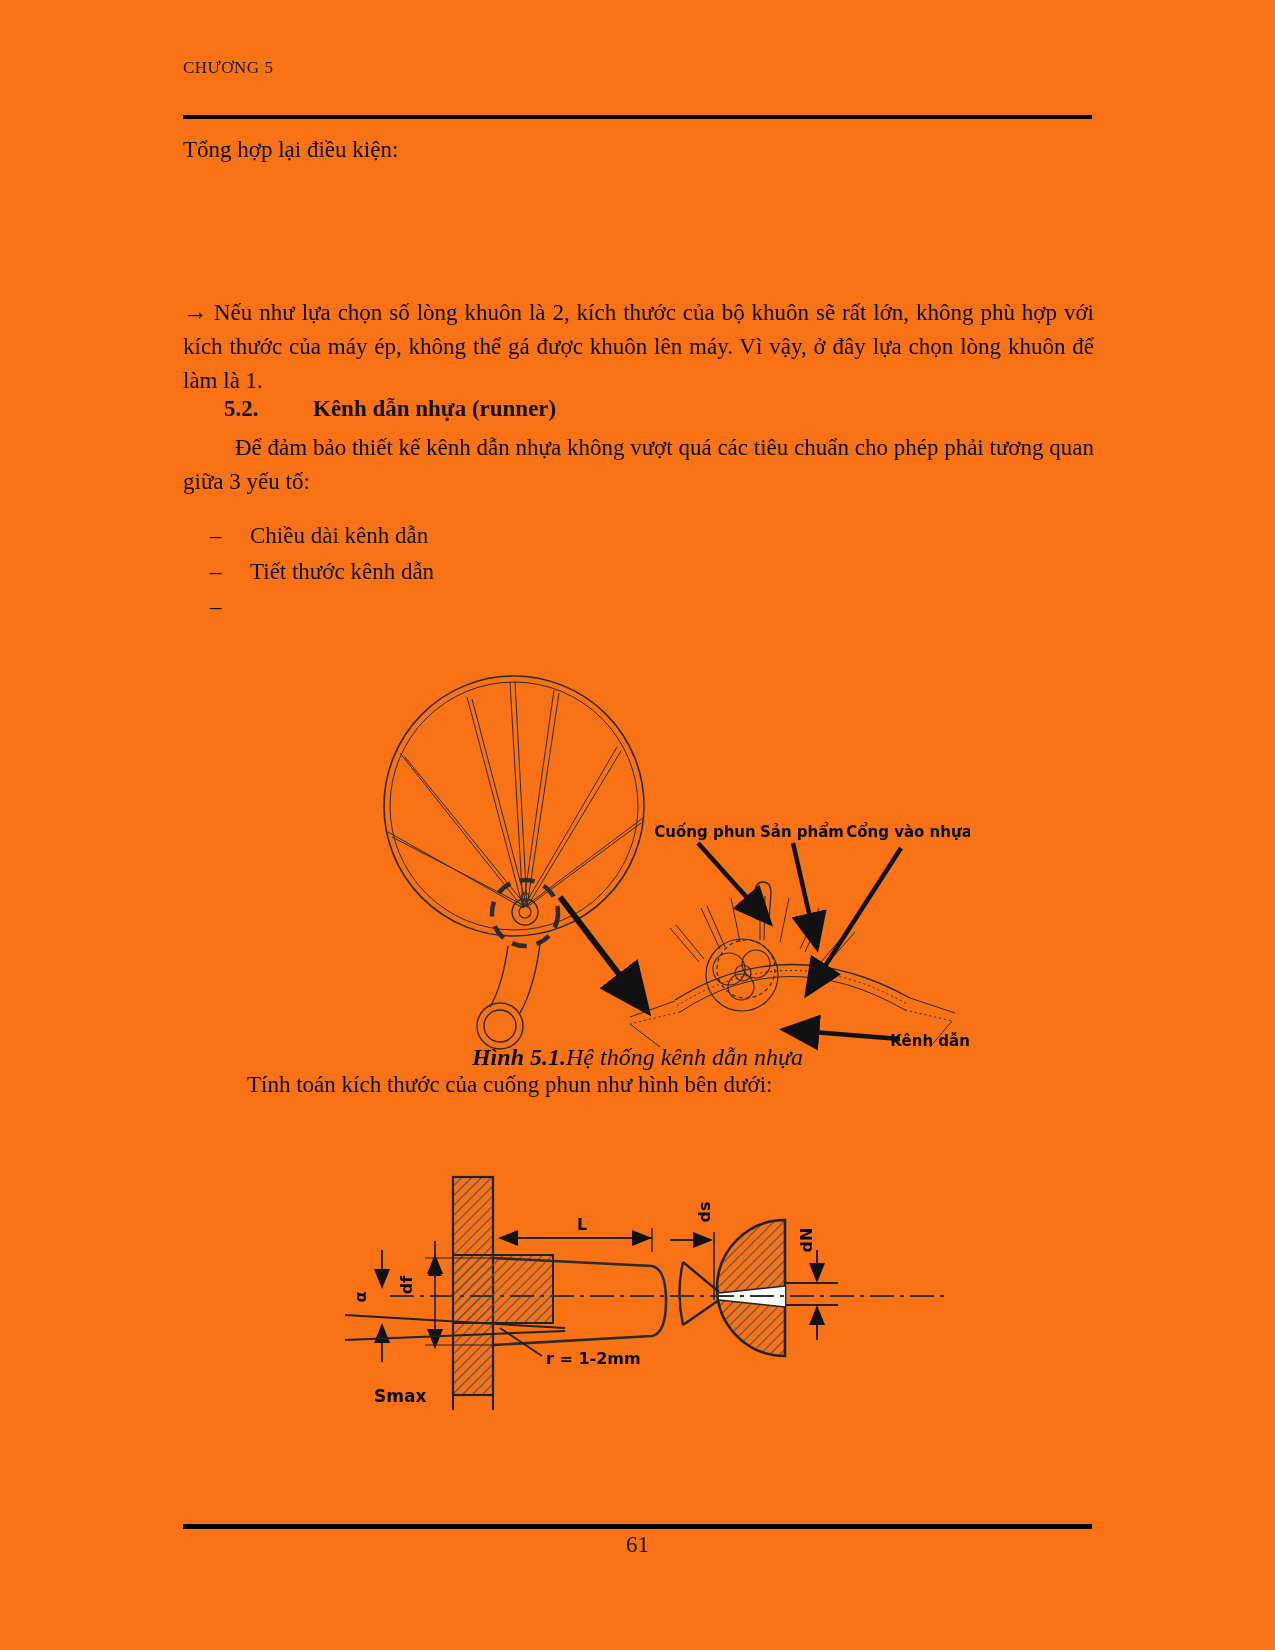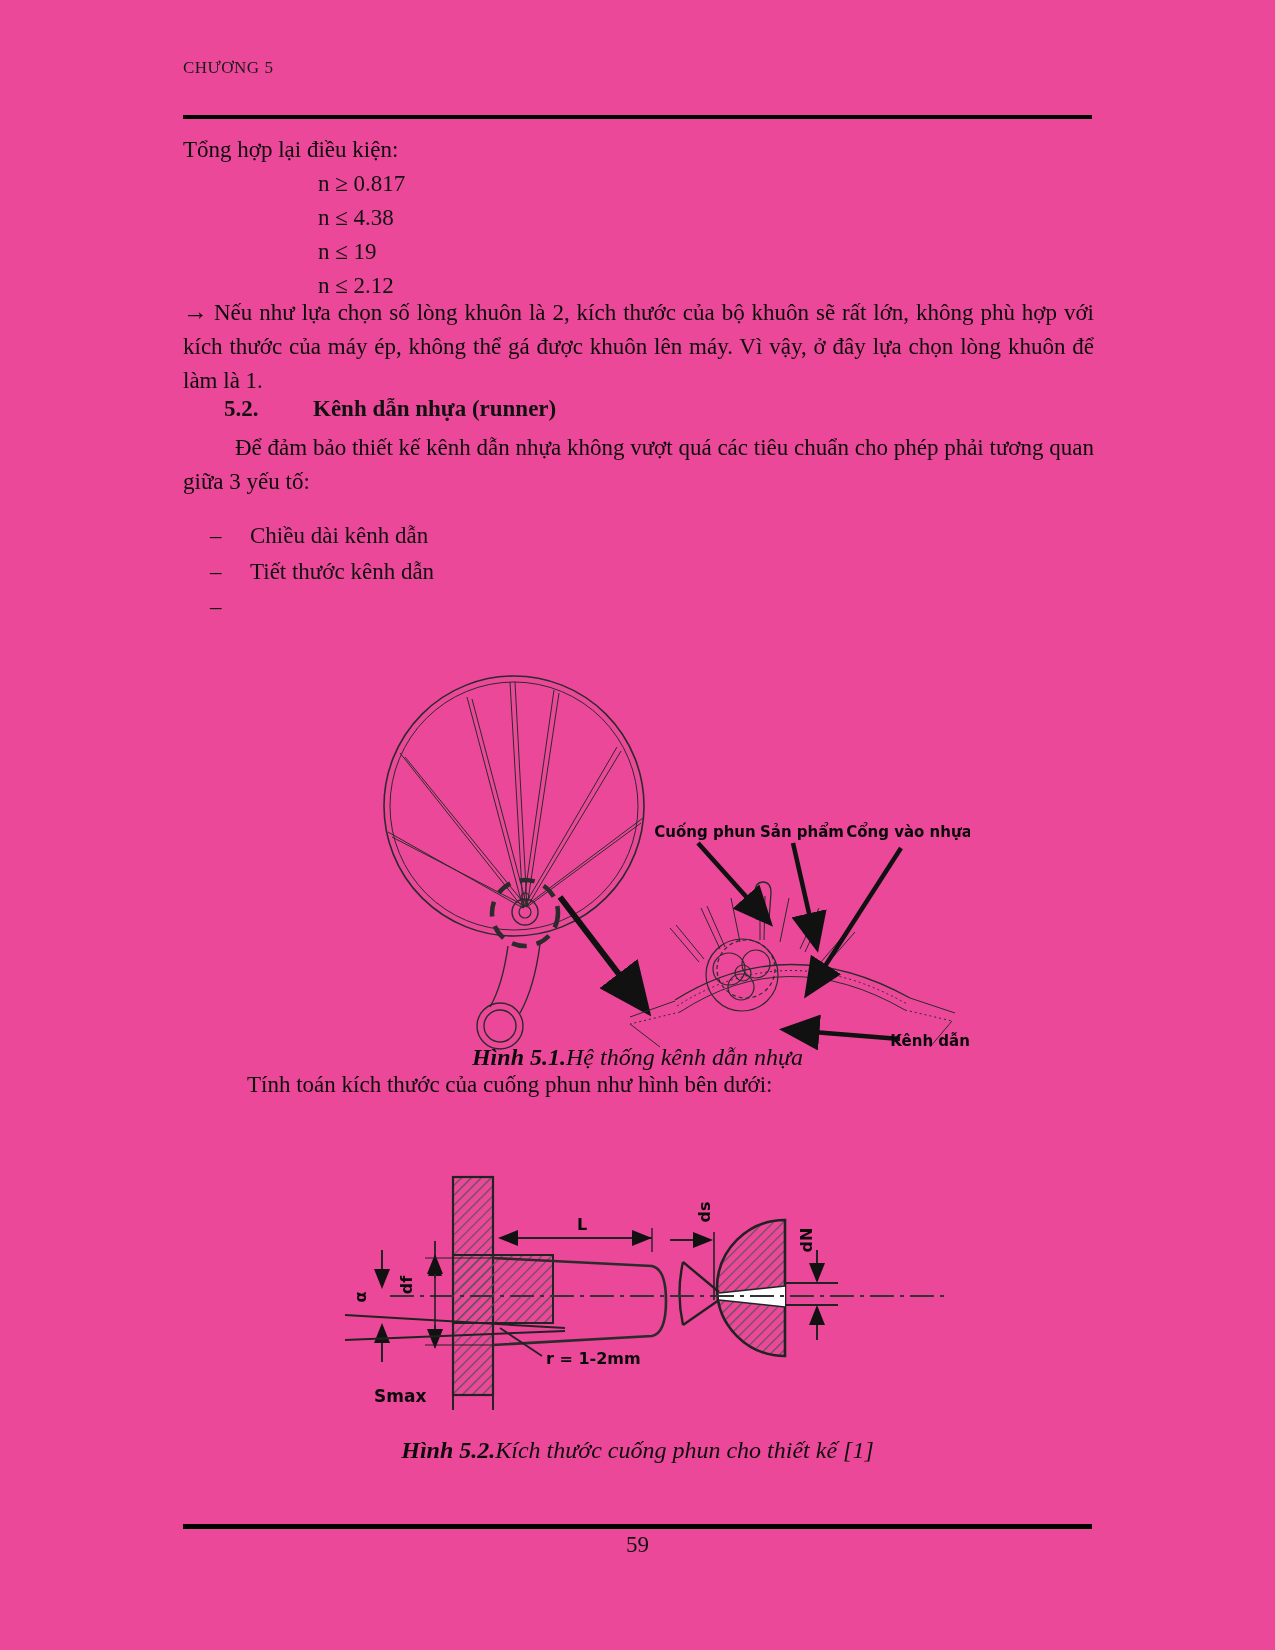--- a/index.html
+++ b/index.html
@@ -1,19 +1,19 @@
 <!DOCTYPE html>
 <html><head>
 <meta charset="utf-8">
 <style>
   html,body{margin:0;padding:0;background:#888;}
   .page{
     position:relative;
     width:1275px;height:1650px;
-    background:#ec4899;
+    background:#f97316;
     font-family:"Liberation Serif", serif;
     color:#111;
     overflow:hidden;
   }
   .abs{position:absolute;}
   .chapter-header{
     left:183px;top:58px;
     font-size:17px;letter-spacing:.5px;color:#1a1a1a;
   }
   .rule-top{left:183px;top:115px;width:909px;height:4px;background:#000;}
@@ -45,26 +45,20 @@
 </head>
 <body>
 
 <div class="page">
 
   <div class="abs chapter-header">CHƯƠNG 5</div>
   <div class="abs rule-top"></div>
 
   <div class="abs body-text lead">Tổng hợp lại điều kiện:</div>
 
-  <div class="abs conditions">
-    <div class="cond-line">n ≥ 0.817</div>
-    <div class="cond-line">n ≤ 4.38</div>
-    <div class="cond-line">n ≤ 19</div>
-    <div class="cond-line">n ≤ 2.12</div>
-  </div>
 
   <div class="abs body-text arrow-para">
     <span class="arrow-glyph">→</span><span>Nếu như lựa chọn số lòng khuôn là 2, kích thước của bộ khuôn sẽ rất lớn, không phù hợp với kích thước của máy ép, không thể gá được khuôn lên máy. Vì vậy, ở đây lựa chọn lòng khuôn để làm là 1.</span>
   </div>
 
   <div class="abs section-head">
     <span class="section-num">5.2.</span><span>Kênh dẫn nhựa (runner)</span>
   </div>
 
   <div class="abs body-text para2">Để đảm bảo thiết kế kênh dẫn nhựa không vượt quá các tiêu chuẩn cho phép phải tương quan giữa 3 yếu tố:</div>
@@ -263,20 +257,17 @@
 
     <g>
       <line x1="170" y1="178" x2="212" y2="206" stroke="#222" stroke-width="1.8"></line>
       <text class="lbl" x="216" y="214" font-size="16" text-anchor="start">r = 1-2mm</text>
     </g>
 
     <text class="lbl" x="44" y="252" font-size="17" text-anchor="start">Smax</text>
   </svg>
 
 
-  <div class="abs fig-caption cap2">
-    <span class="cap-label">Hình 5.2.</span><span class="cap-text">Kích thước cuống phun cho thiết kế [1]</span>
-  </div>
 
   <div class="abs rule-bottom"></div>
-  <div class="abs page-number">59</div>
+  <div class="abs page-number">61</div>
 
 </div>
 
 </body></html>

